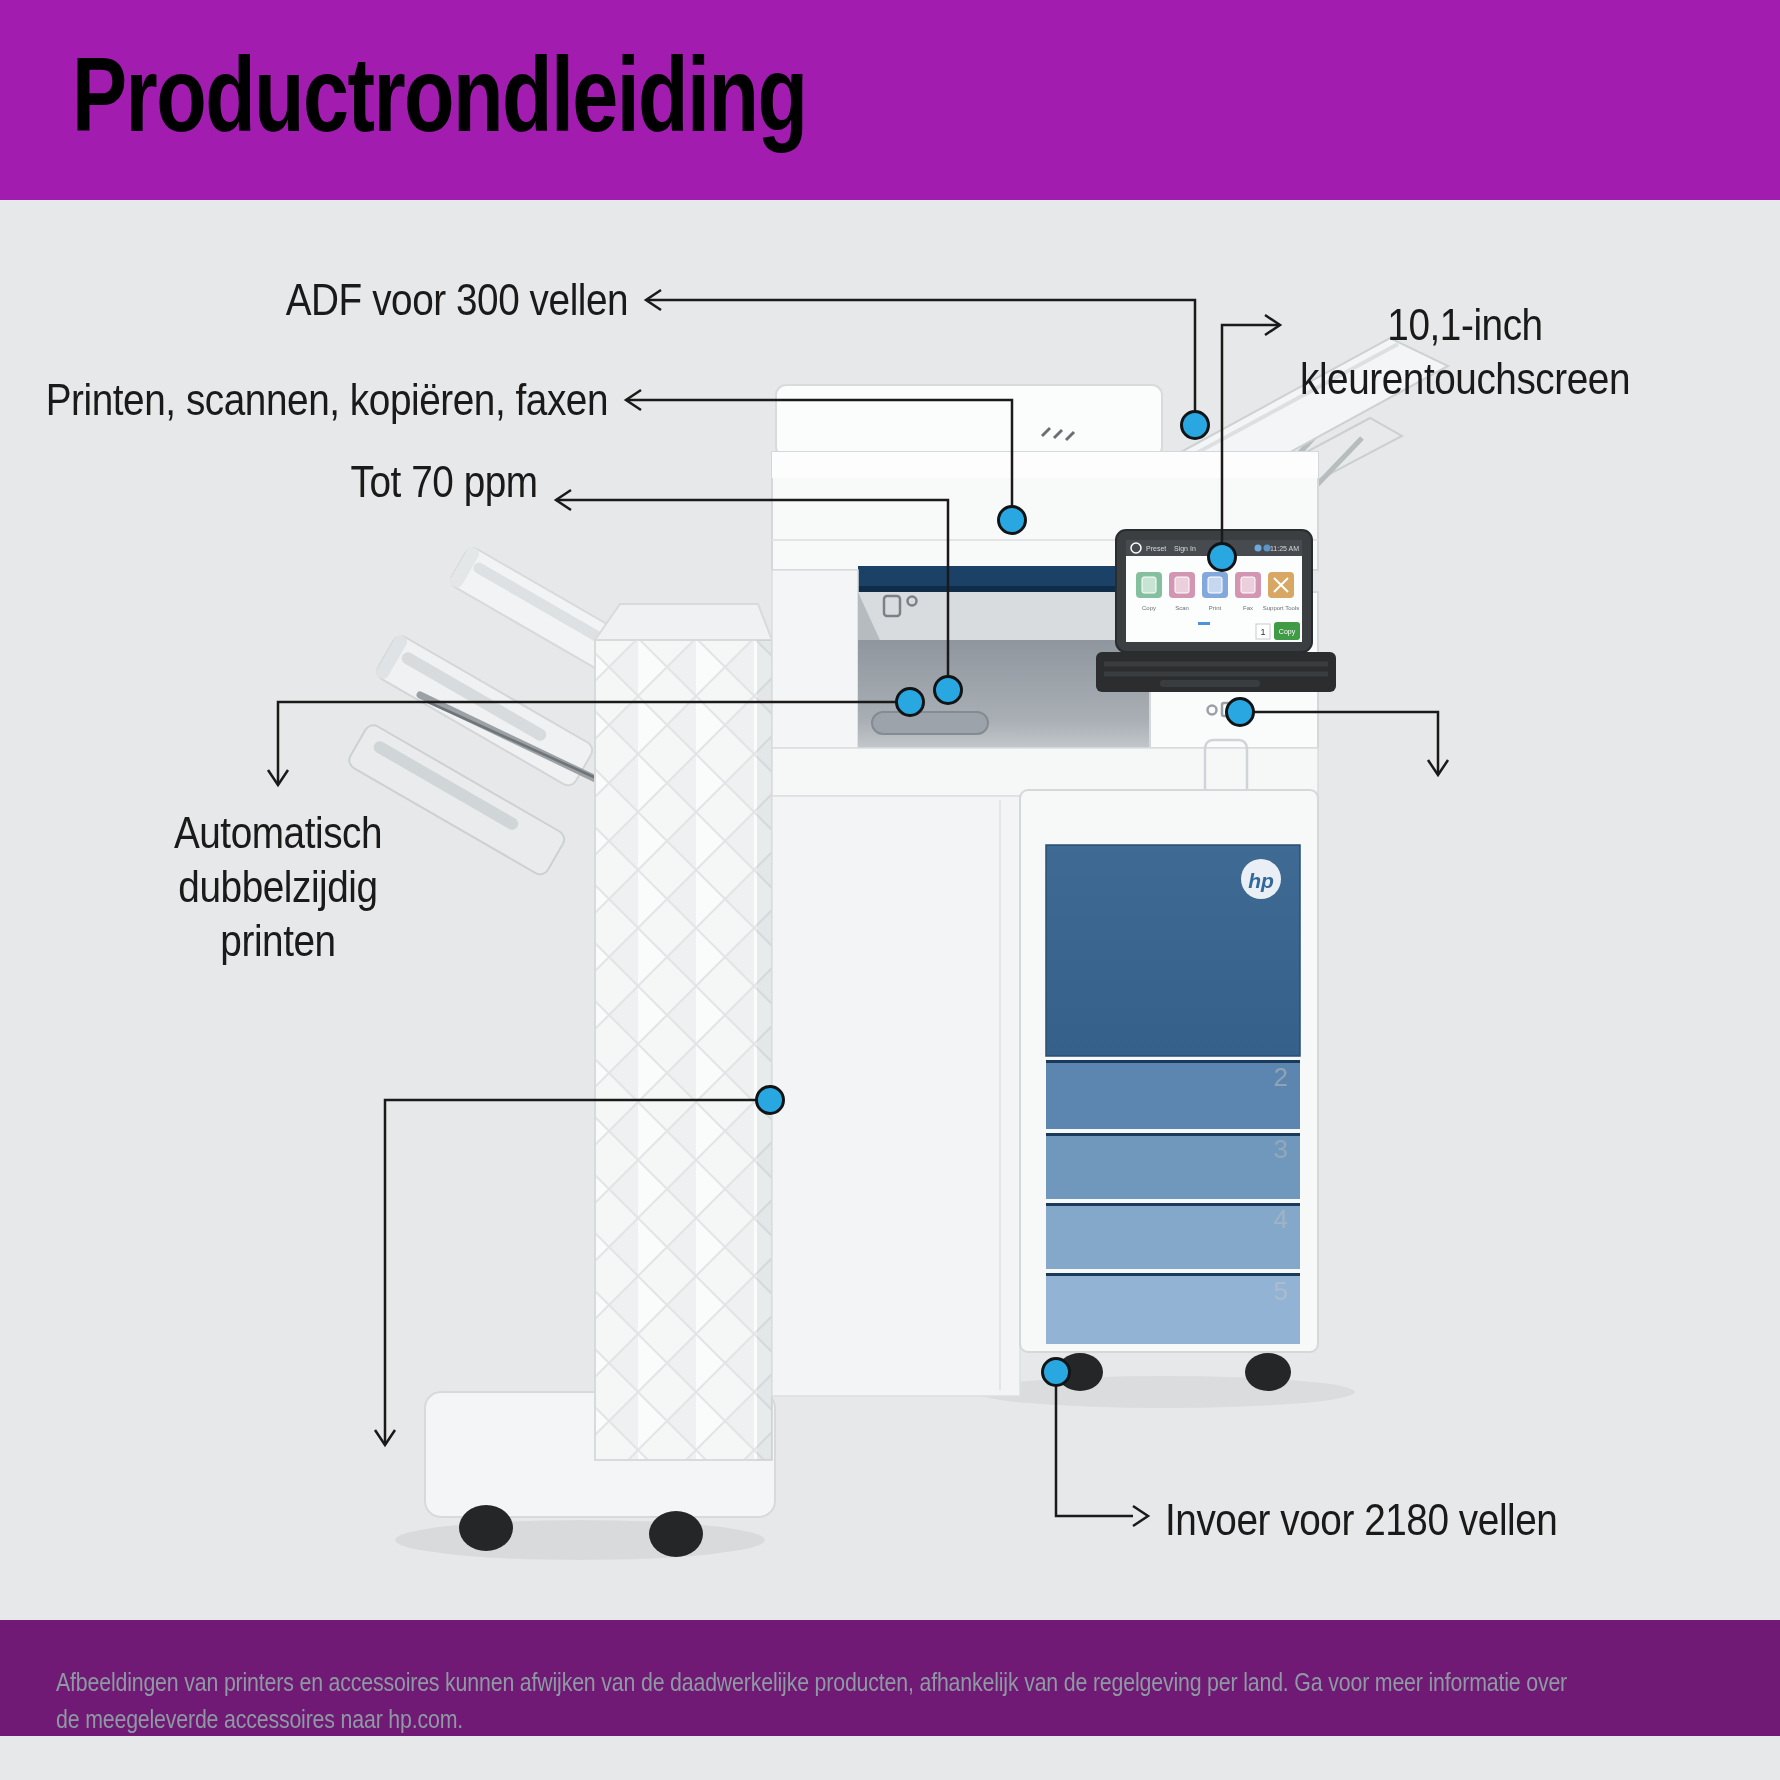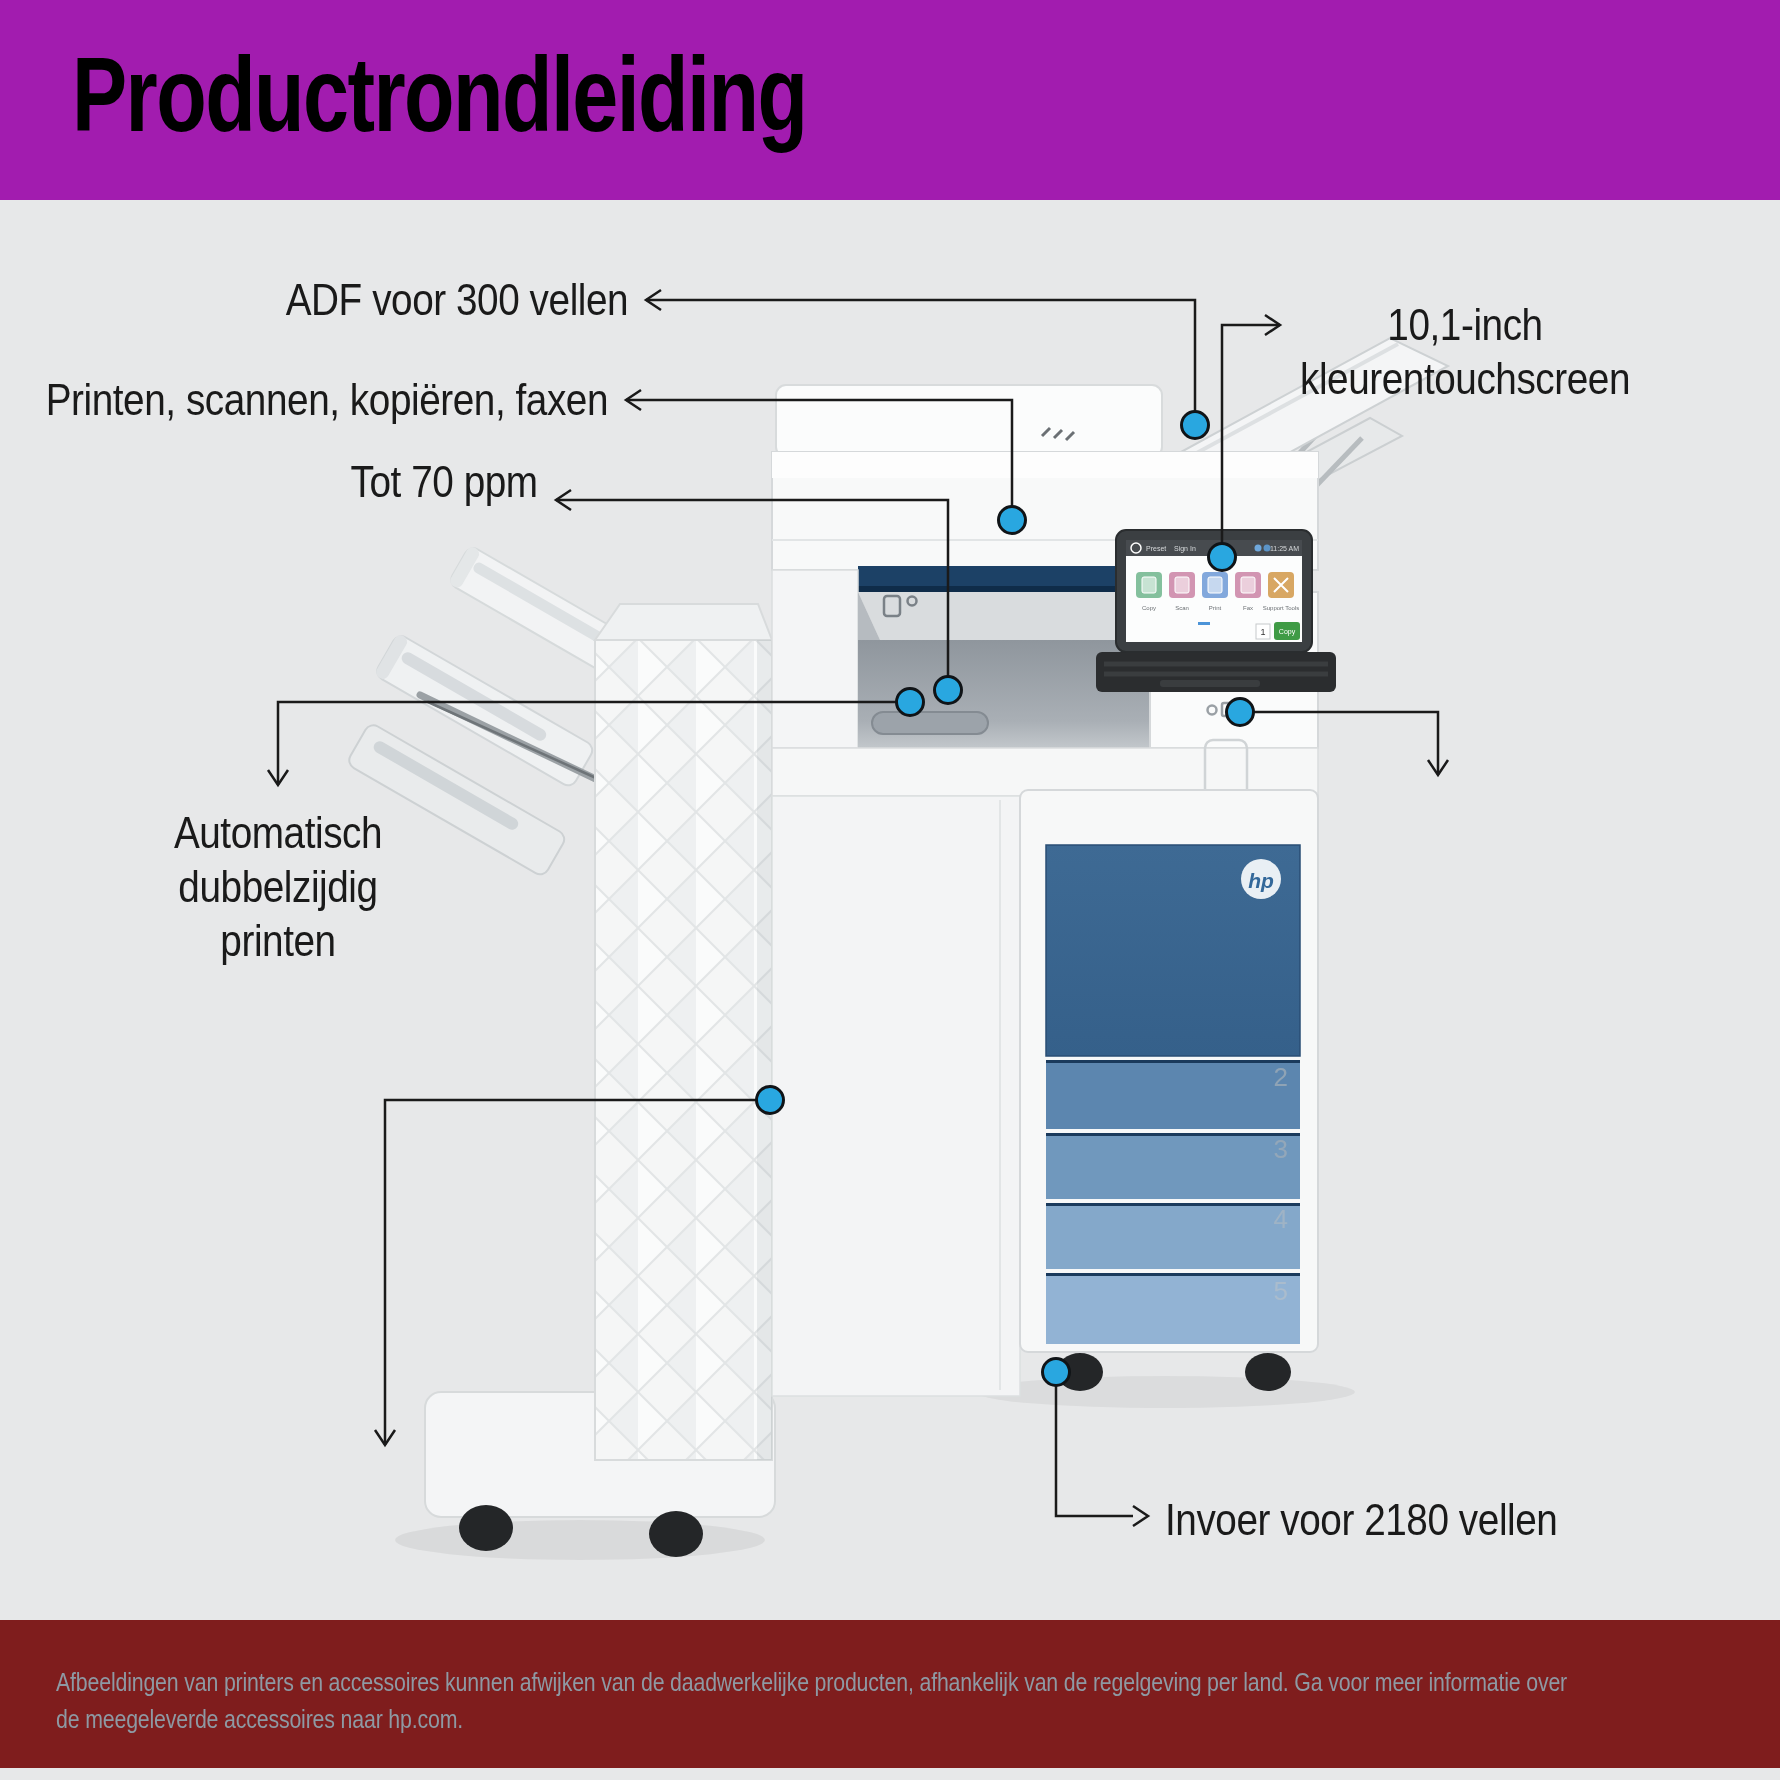--- a/index.html
+++ b/index.html
@@ -14,21 +14,21 @@
     letter-spacing:-2px;color:#000;transform:scaleX(.78);transform-origin:0 0;
     white-space:nowrap;
   }
   .stage{position:absolute;left:0;top:0;width:1780px;height:1780px;}
   .lbl{position:absolute;font-size:44px;color:#1A1A1A;line-height:54px;white-space:nowrap;letter-spacing:-0.5px;}
   .lbl.right{text-align:right;}
   .lbl.right>div{transform:scaleX(.88);transform-origin:100% 50%;}
   .lbl.left>div{transform:scaleX(.88);transform-origin:0 50%;}
   .lbl.center{text-align:center;transform:translateX(-50%);}
   .lbl.center>div{transform:scaleX(.88);transform-origin:50% 50%;}
-  .footer{position:absolute;left:0;top:1620px;width:1780px;height:148px;background:#7f1d1d;}
+  .footer{position:absolute;left:0;top:1620px;width:1780px;height:116px;background:#701a75;}
   .footer-text{
     position:absolute;left:56px;top:44px;font-size:26px;color:#8E99A3;line-height:37px;
     transform:scaleX(.82);transform-origin:0 0;letter-spacing:-0.2px;white-space:nowrap;
   }
   svg{position:absolute;left:0;top:0;}
   svg text{font-family:"Liberation Sans", sans-serif;}
 </style>
 </head>
 <body>
 

